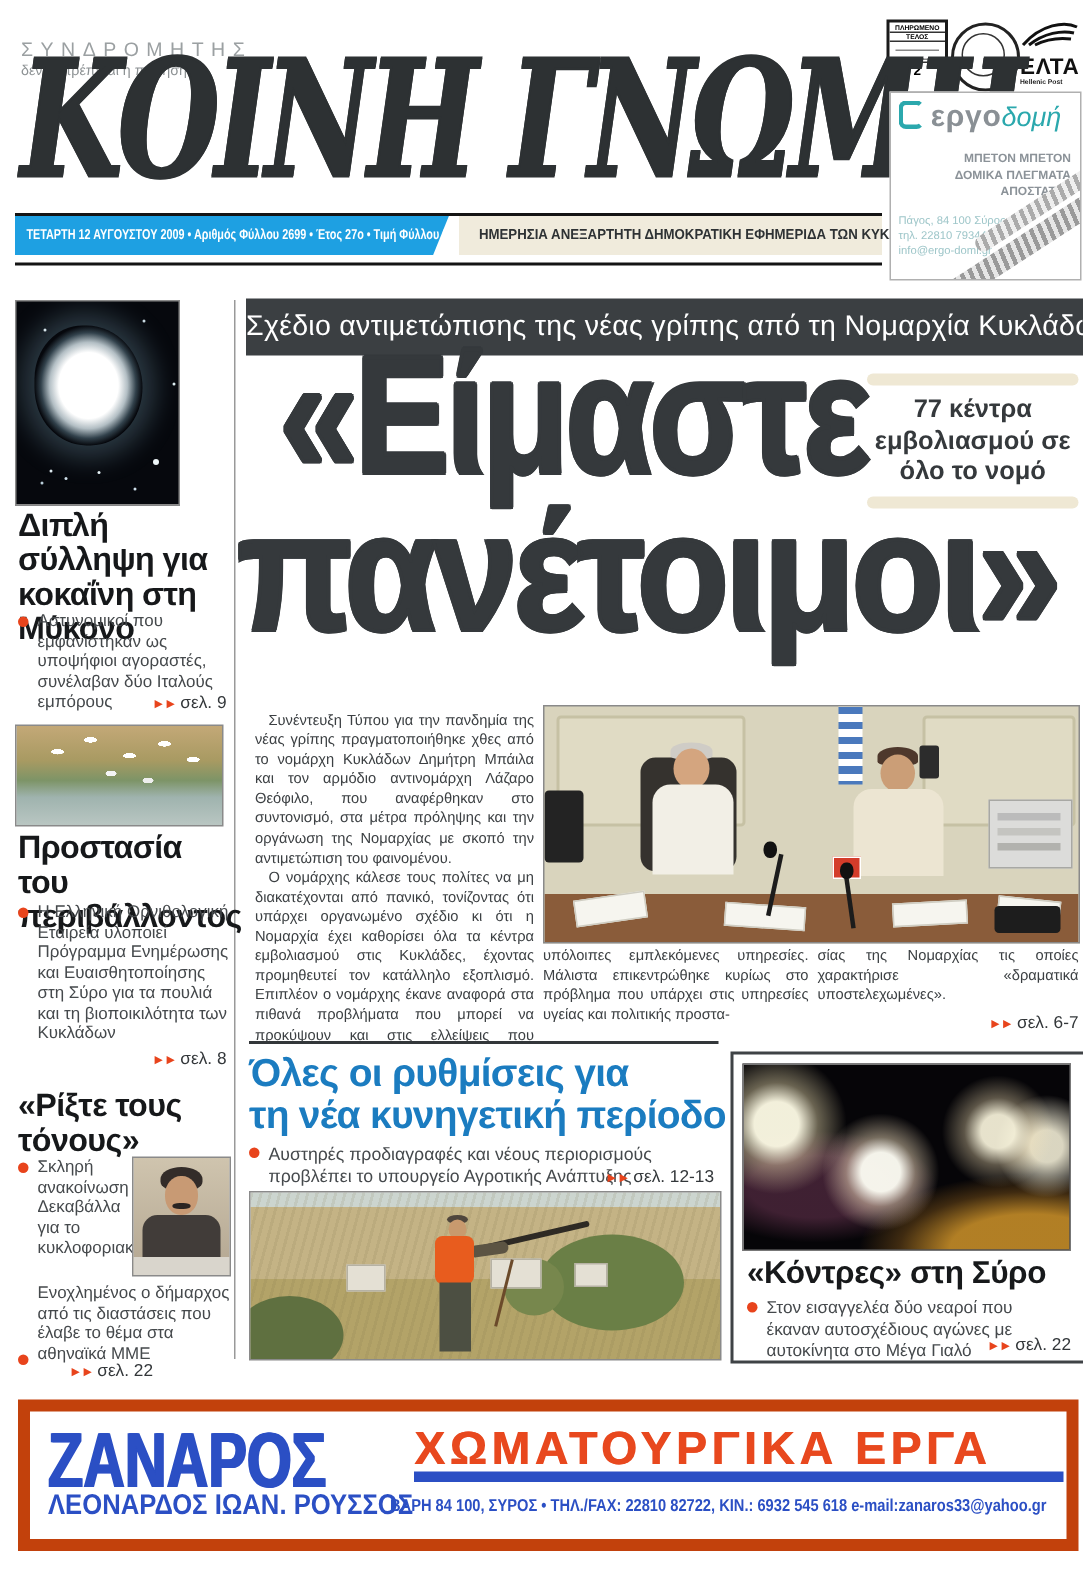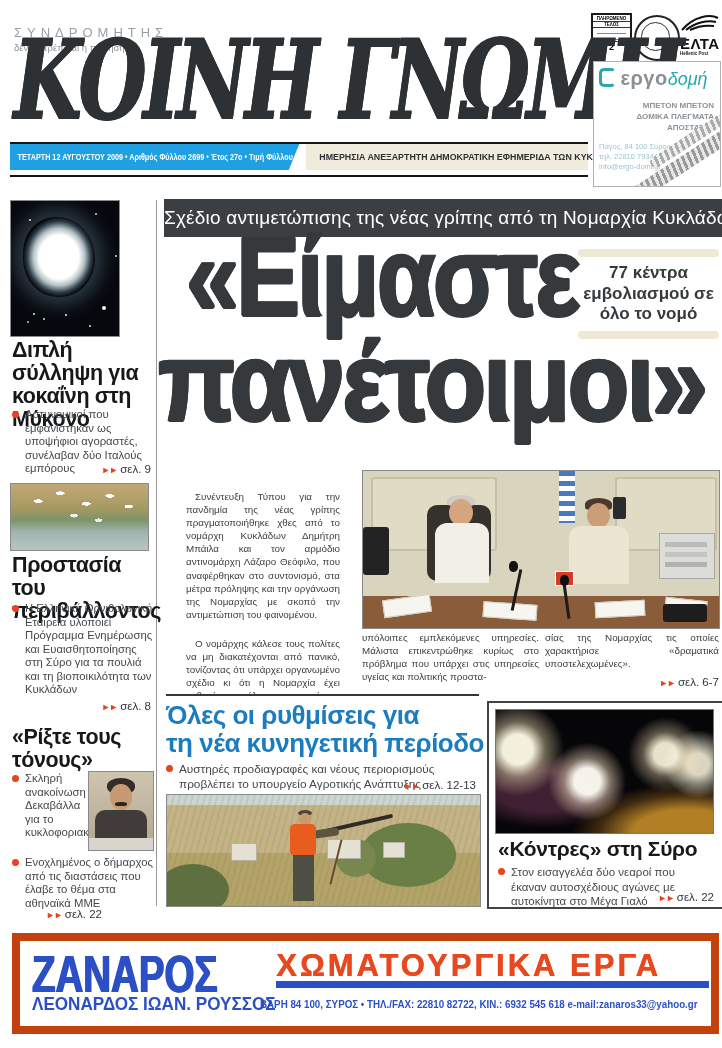--- a/index.html
+++ b/index.html
@@ -139,21 +139,21 @@
   .hl{font-weight:bold;color:#35393c;white-space:nowrap;line-height:1;font-size:112px;letter-spacing:-3px;
       -webkit-text-stroke:2.5px #35393c;
       text-shadow:1.5px 0 #35393c,-1.5px 0 #35393c,0 1.5px #35393c,0 -1.5px #35393c;}
   .hl1{left:186px;top:221px;transform:scaleX(.85);transform-origin:left top;}
   .hl2{left:158px;top:326px;transform:scaleX(.9);transform-origin:left top;}
   .note77{left:578px;top:249px;width:141px;}
   .n-bar{height:8px;border-radius:4px;background:#efe8d4;}
   .n-text{font-size:17px;font-weight:600;color:#35393c;line-height:20.5px;text-align:center;margin:6px 0;}
 
   .bodycol{font-size:9.8px;line-height:13.1px;color:#3c4043;text-align:justify;}
-  .bodycol p{margin:16px;text-indent:9px;}
+  .bodycol p{margin:0;text-indent:9px;}
   .col1{left:170px;top:474px;width:186px;height:222px;overflow:hidden;}
   .col2{left:362px;top:631px;width:177px;}
   .col3{left:545px;top:631px;width:174px;}
   .lead-ref{margin-top:6px;}
 
   .divider2{left:166px;top:694px;width:313px;height:2px;background:#33373a;}
   .hunt-t{font-size:26px;font-weight:bold;color:#1b7cc0;line-height:28px;letter-spacing:-.5px;}
   .hunt-bullet{left:166px;top:762px;width:316px;}
   .hunt-bullet .sum{font-size:11.8px;line-height:15px;}
   .hunt-ref{top:779px;right:246px;}
@@ -267,21 +267,21 @@
     <span class="dot"></span>
     <span class="sum">Σκληρή ανακοίνωση Δεκαβάλλα για το κυκλοφοριακό</span>
   </div>
   <div class="abs ph mayor">
     <div class="m-hair"></div>
     <div class="m-face"></div>
     <div class="m-mou"></div>
     <div class="m-body"></div>
     <div class="m-paper"></div>
   </div>
-  <div class="abs bullet" style="left:12px;top:856px;width:141px;">
+  <div class="abs bullet" style="left:12px;top:856px;width:141px;align-items:flex-end;">
     <span class="dot"></span>
     <span class="sum">Ενοχλημένος ο δήμαρχος από τις διαστάσεις που έλαβε το θέμα στα αθηναϊκά ΜΜΕ</span>
   </div>
   <div class="abs pref" style="left:12px;top:908px;width:90px;">
     <span class="arr">►►</span><span>σελ. 22</span>
   </div>
 
   <div class="abs kicker">Σχέδιο αντιμετώπισης της νέας γρίπης από τη Νομαρχία Κυκλάδων</div>
   <div class="abs hl hl1">«Είμαστε</div>
   <div class="abs hl hl2">πανέτοιμοι»</div>

